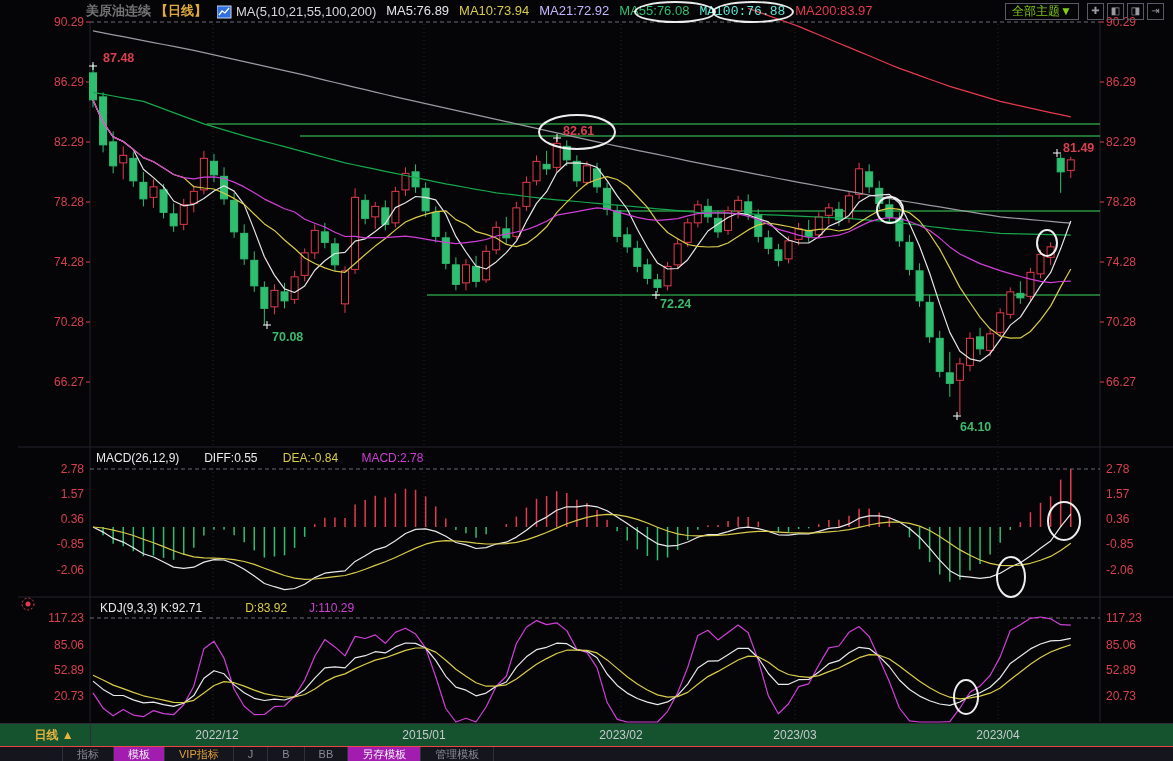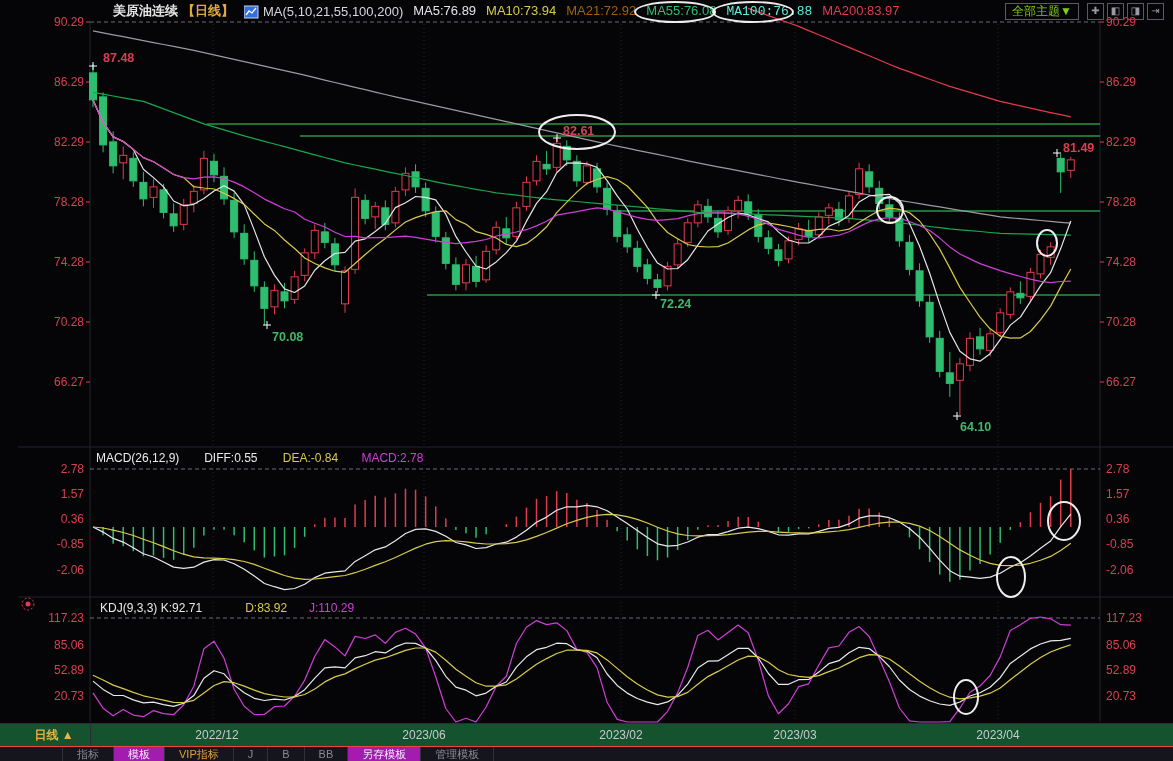--- a/index.html
+++ b/index.html
@@ -1,21 +1,21 @@
 <!DOCTYPE html>
 <html><head>
 <meta charset="utf-8">
 <style>
   html,body{margin:0;padding:0;background:#000;}
   .app{position:relative;width:1173px;height:761px;background:#050508;overflow:hidden;
        font-family:"Liberation Sans",sans-serif;-webkit-font-smoothing:antialiased;}
   #chart-svg{position:absolute;left:0;top:0;}
   .header{position:absolute;left:18px;top:0;right:0;height:22px;display:flex;align-items:center;
           font-size:13px;white-space:nowrap;z-index:5;}
-  .t-symbol{color:#e5e5e5;font-weight:bold;margin-left:95px;text-align:center;}
+  .t-symbol{color:#737373;font-weight:bold;margin-left:68px;text-align:center;}
   .t-period{color:#e2aa3c;font-weight:bold;margin-left:4px;}
   .mini-icon{display:inline-block;width:15px;height:14px;margin:0 4px 0 10px;position:relative;top:1px;}
   .ma-param{color:#d7d7dc;}
   #ma-values span{margin-left:10px;}
   .spacer{flex:1;}
   .theme-btn{background:transparent;border:1px solid #5a5a66;color:#84cc16;font-size:12px;
              height:17px;line-height:15px;padding:0 6px;margin-right:8px;cursor:pointer;
              font-family:"Liberation Sans",sans-serif;}
   .hbtn{display:inline-block;width:15px;height:15px;border:1px solid #5a5a66;color:#9a9aa5;
         font-size:10px;line-height:14px;text-align:center;margin-right:3px;cursor:pointer;}
@@ -556,31 +556,31 @@
   <div class="header">
     <span class="t-symbol">美原油连续</span>
     <span class="t-period">【日线】</span>
     <span class="mini-icon">
       <svg width="15" height="14">
           <rect x="0" y="1" width="14" height="12" fill="#2f6fe0" stroke="#cfd6e6" stroke-width="1"></rect>
       <polyline points="2,10 5,6 8,8 12,3" fill="none" stroke="#fff" stroke-width="1.3"></polyline>
         </svg>
     </span>
     <span class="ma-param">MA(5,10,21,55,100,200)</span>
-    <span id="ma-values"><span style="color: rgb(228, 228, 232);">MA5:76.89</span><span style="color: rgb(217, 203, 74);">MA10:73.94</span><span style="color: #a16207;">MA21:72.92</span><span style="color: rgb(47, 190, 112);">MA55:76.08</span><span style="color: #5eead4; font-family: Liberation Mono, monospace;">MA100:76.88</span><span style="color: rgb(226, 59, 78);">MA200:83.97</span></span>
+    <span id="ma-values"><span style="color: rgb(228, 228, 232);">MA5:76.89</span><span style="color: rgb(217, 203, 74);">MA10:73.94</span><span style="color: #c4b5fd;">MA21:72.92</span><span style="color: rgb(47, 190, 112);">MA55:76.08</span><span style="color: #5eead4; font-family: Liberation Mono, monospace;">MA100:76.88</span><span style="color: rgb(226, 59, 78);">MA200:83.97</span></span>
     <span class="spacer"></span>
     <button class="theme-btn">全部主题▼</button>
     <span id="hdr-icons"><span class="hbtn">✚</span><span class="hbtn">◧</span><span class="hbtn">◨</span><span class="hbtn">⇥</span></span>
     <span style="width:6px;"></span>
   </div>
 
 
   <div class="daterow">
     <div class="period-cell">日线 ▲</div>
-    <span id="datelabels"><span class="datelabel" style="left: 217px; text-align: right;">2022/12</span><span class="datelabel" style="left: 424px;">2023/06</span><span class="datelabel" style="left: 621px;">2023/02</span><span class="datelabel" style="left: 795px;">2023/03</span><span class="datelabel" style="left: 998px;">2023/04</span></span>
+    <span id="datelabels"><span class="datelabel" style="left: 217px; text-align: right;">2022/12</span><span class="datelabel" style="left: 424px;">2015/01</span><span class="datelabel" style="left: 621px;">2023/02</span><span class="datelabel" style="left: 795px;">2023/03</span><span class="datelabel" style="left: 998px;">2023/04</span></span>
   </div>
 
   <div class="tabbar" id="tabbar">
       <div class="tab">指标</div>
       <div class="tab sel">模板</div>
       <div class="tab vip">VIP指标</div>
       <div class="tab">J</div>
       <div class="tab">B</div>
       <div class="tab">BB</div>
       <div class="tab sel">另存模板</div>

